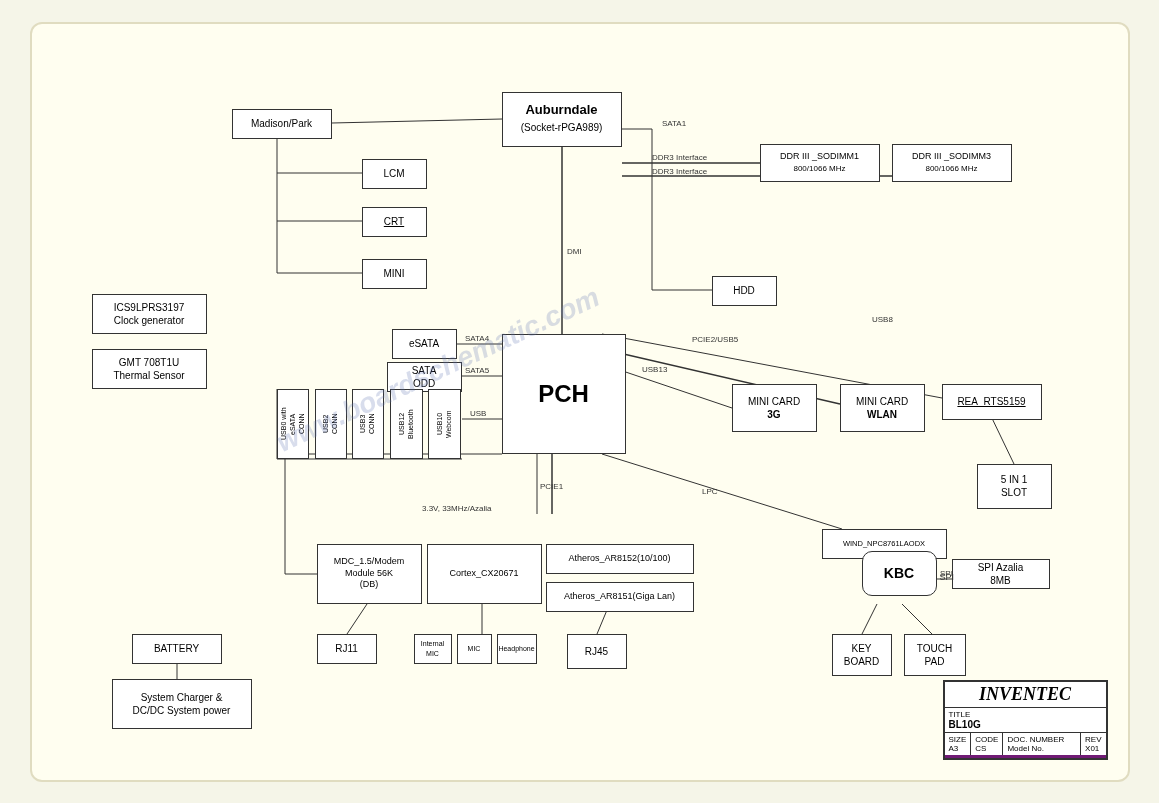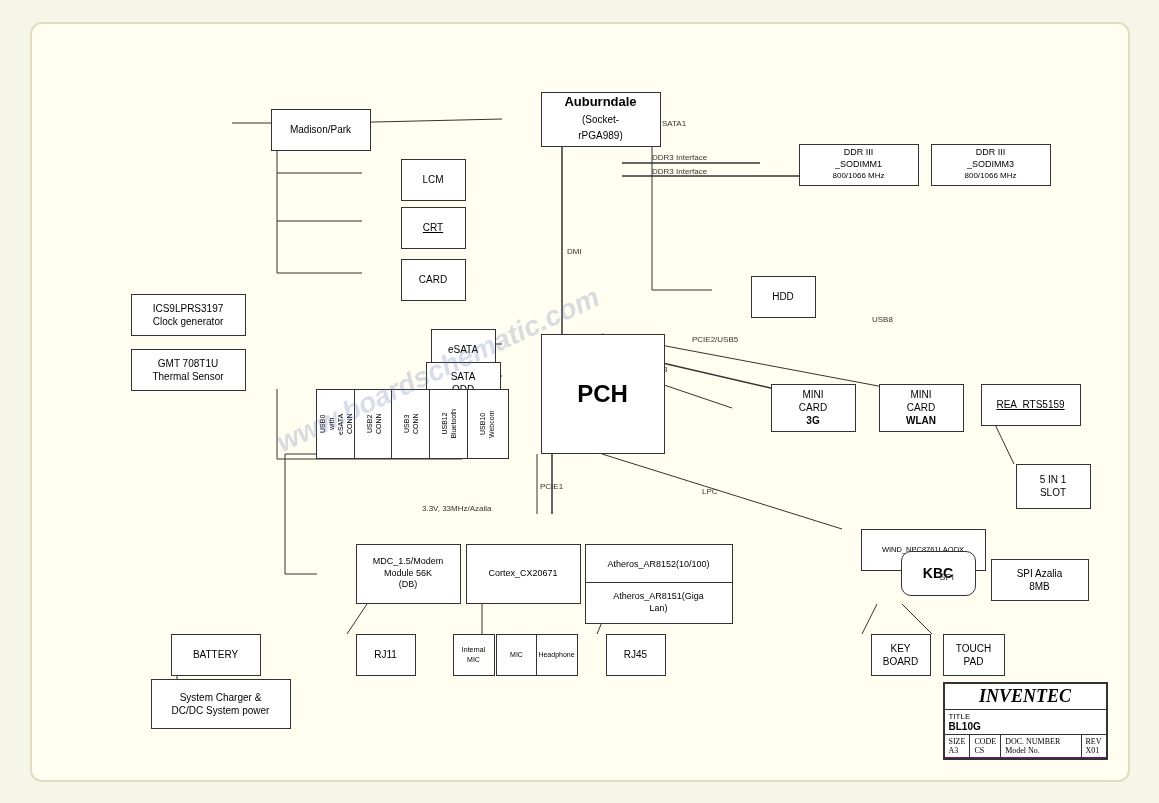--- a/index.html
+++ b/index.html
@@ -25,22 +25,21 @@
     .box {
       position: absolute;
       border: 1.5px solid #333;
       background: white;
       display: flex;
       align-items: center;
       justify-content: center;
       text-align: center;
       font-size: 10px;
       line-height: 1.3;
-      padding: 20px;
-      margin-left: 39px;
+      padding: 14px;
     }
     .box-lg {
       font-size: 13px;
       font-weight: bold;
     }
     .label-text {
       position: absolute;
       font-size: 9px;
       color: #333;
       white-space: nowrap;
@@ -74,22 +73,21 @@
       font-family: serif;
       font-style: italic;
       font-size: 18px;
       font-weight: bold;
       text-align: center;
       border-bottom: 1px solid #333;
       padding: 2px 12px;
     }
     .inventec-row {
       display: flex;
-      border-bottom: 1px solid #701a75;
-      font-family: Liberation Serif, serif;
+      border-bottom: 3px solid #701a75;
     }
     .inventec-cell {
       padding: 2px 4px;
       border-right: 1px solid #333;
       font-size: 8px;
     }
     .inventec-cell:last-child { border-right: none; }
   </style>
 </head>
 <body>
@@ -188,21 +186,21 @@
 
   <div class="box" style="left:330px;top:135px;width:65px;height:28px;">
     <span>LCM</span>
   </div>
 
   <div class="box" style="left:330px;top:183px;width:65px;height:28px;text-decoration:underline;">
     <span>CRT</span>
   </div>
 
   <div class="box" style="left:330px;top:235px;width:65px;height:28px;">
-    <span>CARD</span>
+    <span>MINI</span>
   </div>
 
   <div class="box" style="left:728px;top:120px;width:120px;height:38px;font-size:9px;">
     <span>DDR III _SODIMM1<br><span style="font-size:8px">800/1066 MHz</span></span>
   </div>
 
   <div class="box" style="left:860px;top:120px;width:120px;height:38px;font-size:9px;">
     <span>DDR III _SODIMM3<br><span style="font-size:8px">800/1066 MHz</span></span>
   </div>
 

